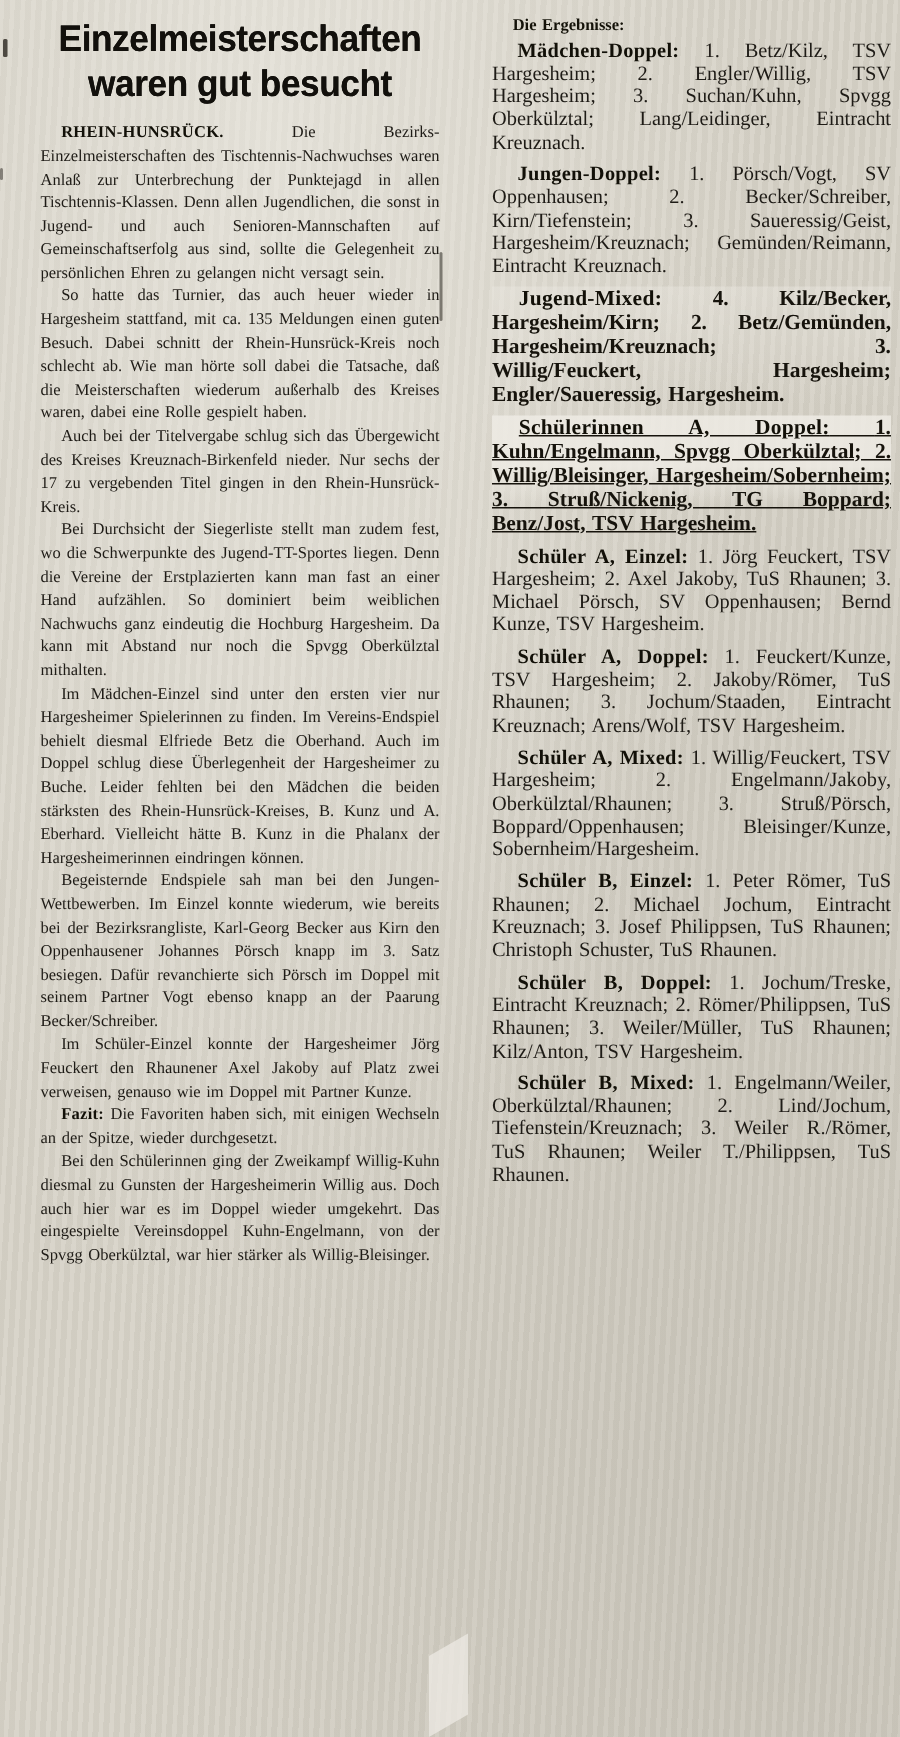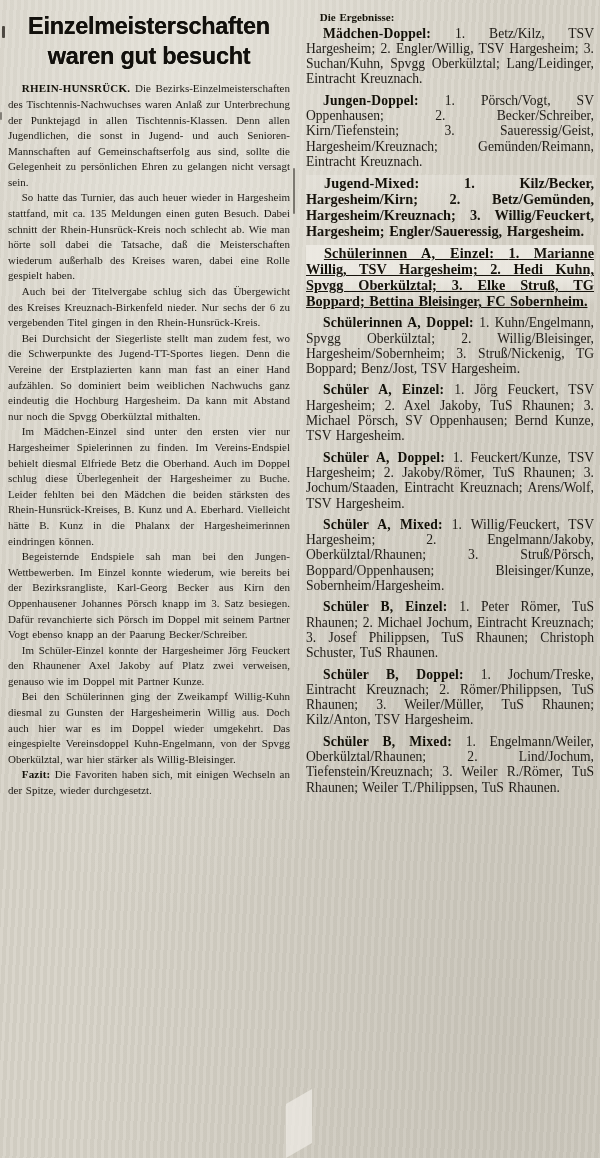--- a/index.html
+++ b/index.html
@@ -14,21 +14,21 @@
     position:absolute;inset:0;
     background:
       radial-gradient(ellipse at 30% 8%, rgba(240,238,231,.55), rgba(240,238,231,0) 55%),
       radial-gradient(ellipse at 85% 90%, rgba(120,115,103,.14), rgba(120,115,103,0) 60%),
       repeating-linear-gradient(93deg, rgba(255,255,255,.05) 0 3px, rgba(90,85,75,.05) 3px 7px);
     display:flex;
     padding:8px 6px 0 8px;
     box-sizing:border-box;
     gap:16px;
   }
-  .col{flex:1 1 0;min-width:0;}
+  .col{flex:1 1 0;min-width:0;margin-left:19px;}
   .col-left{max-width:282px;}
   .col-right{max-width:288px;padding-top:2px;}
 
   .headline{
     font-family:"Liberation Sans","DejaVu Sans",sans-serif;
     font-weight:700;
     font-size:23.5px;
     line-height:1.22;
     text-align:center;
     letter-spacing:-.3px;
@@ -97,49 +97,48 @@
     <h1 class="headline">
       <span>Einzelmeisterschaften</span><br>
       <span>waren gut besucht</span>
     </h1>
     <div class="body-text">
 
         <p><b>RHEIN-HUNSRÜCK.</b> <span>Die Bezirks-Einzelmeisterschaften des Tischtennis-Nachwuchses waren Anlaß zur Unterbrechung der Punktejagd in allen Tischtennis-Klassen. Denn allen Jugendlichen, die sonst in Jugend- und auch Senioren-Mannschaften auf Gemeinschaftserfolg aus sind, sollte die Gelegenheit zu persönlichen Ehren zu gelangen nicht versagt sein.</span></p>
 
         <p><b></b> <span>So hatte das Turnier, das auch heuer wieder in Hargesheim stattfand, mit ca. 135 Meldungen einen guten Besuch. Dabei schnitt der Rhein-Hunsrück-Kreis noch schlecht ab. Wie man hörte soll dabei die Tatsache, daß die Meisterschaften wiederum außerhalb des Kreises waren, dabei eine Rolle gespielt haben.</span></p>
 
-        <p><b></b> <span>Auch bei der Titelvergabe schlug sich das Übergewicht des Kreises Kreuznach-Birkenfeld nieder. Nur sechs der 6 zu vergebenden Titel gingen in den Rhein-Hunsrück-Kreis.</span></p>
+        <p><b></b> <span>Auch bei der Titelvergabe schlug sich das Übergewicht des Kreises Kreuznach-Birkenfeld nieder. Nur sechs der 17 zu vergebenden Titel gingen in den Rhein-Hunsrück-Kreis.</span></p>
 
         <p><b></b> <span>Bei Durchsicht der Siegerliste stellt man zudem fest, wo die Schwerpunkte des Jugend-TT-Sportes liegen. Denn die Vereine der Erstplazierten kann man fast an einer Hand aufzählen. So dominiert beim weiblichen Nachwuchs ganz eindeutig die Hochburg Hargesheim. Da kann mit Abstand nur noch die Spvgg Oberkülztal mithalten.</span></p>
 
         <p><b></b> <span>Im Mädchen-Einzel sind unter den ersten vier nur Hargesheimer Spielerinnen zu finden. Im Vereins-Endspiel behielt diesmal Elfriede Betz die Oberhand. Auch im Doppel schlug diese Überlegenheit der Hargesheimer zu Buche. Leider fehlten bei den Mädchen die beiden stärksten des Rhein-Hunsrück-Kreises, B. Kunz und A. Eberhard. Vielleicht hätte B. Kunz in die Phalanx der Hargesheimerinnen eindringen können.</span></p>
 
         <p><b></b> <span>Begeisternde Endspiele sah man bei den Jungen-Wettbewerben. Im Einzel konnte wiederum, wie bereits bei der Bezirksrangliste, Karl-Georg Becker aus Kirn den Oppenhausener Johannes Pörsch knapp im 3. Satz besiegen. Dafür revanchierte sich Pörsch im Doppel mit seinem Partner Vogt ebenso knapp an der Paarung Becker/Schreiber.</span></p>
 
         <p><b></b> <span>Im Schüler-Einzel konnte der Hargesheimer Jörg Feuckert den Rhaunener Axel Jakoby auf Platz zwei verweisen, genauso wie im Doppel mit Partner Kunze.</span></p>
 
+        <p><b>Fazit:</b> <span>Die Favoriten haben sich, mit einigen Wechseln an der Spitze, wieder durchgesetzt.</span></p>
+
         <p><b></b> <span>Bei den Schülerinnen ging der Zweikampf Willig-Kuhn diesmal zu Gunsten der Hargesheimerin Willig aus. Doch auch hier war es im Doppel wieder umgekehrt. Das eingespielte Vereinsdoppel Kuhn-Engelmann, von der Spvgg Oberkülztal, war hier stärker als Willig-Bleisinger.</span></p>
-
-        <p><b>Fazit:</b> <span>Die Favoriten haben sich, mit einigen Wechseln an der Spitze, wieder durchgesetzt.</span></p>
       </div>
   </div>
 
   <div class="col col-right results">
     <p class="results-title">Die Ergebnisse:</p>
     <div>
 
 
         <p class="entry"><b>Mädchen-Doppel:</b> <span>1. Betz/Kilz, TSV Hargesheim; 2. Engler/Willig, TSV Hargesheim; 3. Suchan/Kuhn, Spvgg Oberkülztal; Lang/Leidinger, Eintracht Kreuznach.</span></p>
 
 
         <p class="entry"><b>Jungen-Doppel:</b> <span>1. Pörsch/Vogt, SV Oppenhausen; 2. Becker/Schreiber, Kirn/Tiefenstein; 3. Saueressig/Geist, Hargesheim/Kreuznach; Gemünden/Reimann, Eintracht Kreuznach.</span></p>
 
-        <p class="entry"><b>Jugend-Mixed:</b> <span>1. Kilz/Becker, Hargesheim/Kirn; 2. Betz/Gemünden, Hargesheim/Kreuznach; 3. Willig/Feuckert, Hargesheim; Engler/Saueressig, Hargesheim.</span></p>
+        <p class="entry"><b>Jugend-Mixed:</b> <span>4. Kilz/Becker, Hargesheim/Kirn; 2. Betz/Gemünden, Hargesheim/Kreuznach; 3. Willig/Feuckert, Hargesheim; Engler/Saueressig, Hargesheim.</span></p>
 
-        <p class="entry"><b>Schülerinnen A, Einzel:</b> <span>1. Marianne Willig, TSV Hargesheim; 2. Hedi Kuhn, Spvgg Oberkülztal; 3. Elke Struß, TG Boppard; Bettina Bleisinger, FC Sobernheim.</span></p>
 
         <p class="entry"><b>Schülerinnen A, Doppel:</b> <span>1. Kuhn/Engelmann, Spvgg Oberkülztal; 2. Willig/Bleisinger, Hargesheim/Sobernheim; 3. Struß/Nickenig, TG Boppard; Benz/Jost, TSV Hargesheim.</span></p>
 
         <p class="entry"><b>Schüler A, Einzel:</b> <span>1. Jörg Feuckert, TSV Hargesheim; 2. Axel Jakoby, TuS Rhaunen; 3. Michael Pörsch, SV Oppenhausen; Bernd Kunze, TSV Hargesheim.</span></p>
 
         <p class="entry"><b>Schüler A, Doppel:</b> <span>1. Feuckert/Kunze, TSV Hargesheim; 2. Jakoby/Römer, TuS Rhaunen; 3. Jochum/Staaden, Eintracht Kreuznach; Arens/Wolf, TSV Hargesheim.</span></p>
 
         <p class="entry"><b>Schüler A, Mixed:</b> <span>1. Willig/Feuckert, TSV Hargesheim; 2. Engelmann/Jakoby, Oberkülztal/Rhaunen; 3. Struß/Pörsch, Boppard/Oppenhausen; Bleisinger/Kunze, Sobernheim/Hargesheim.</span></p>
 
 

